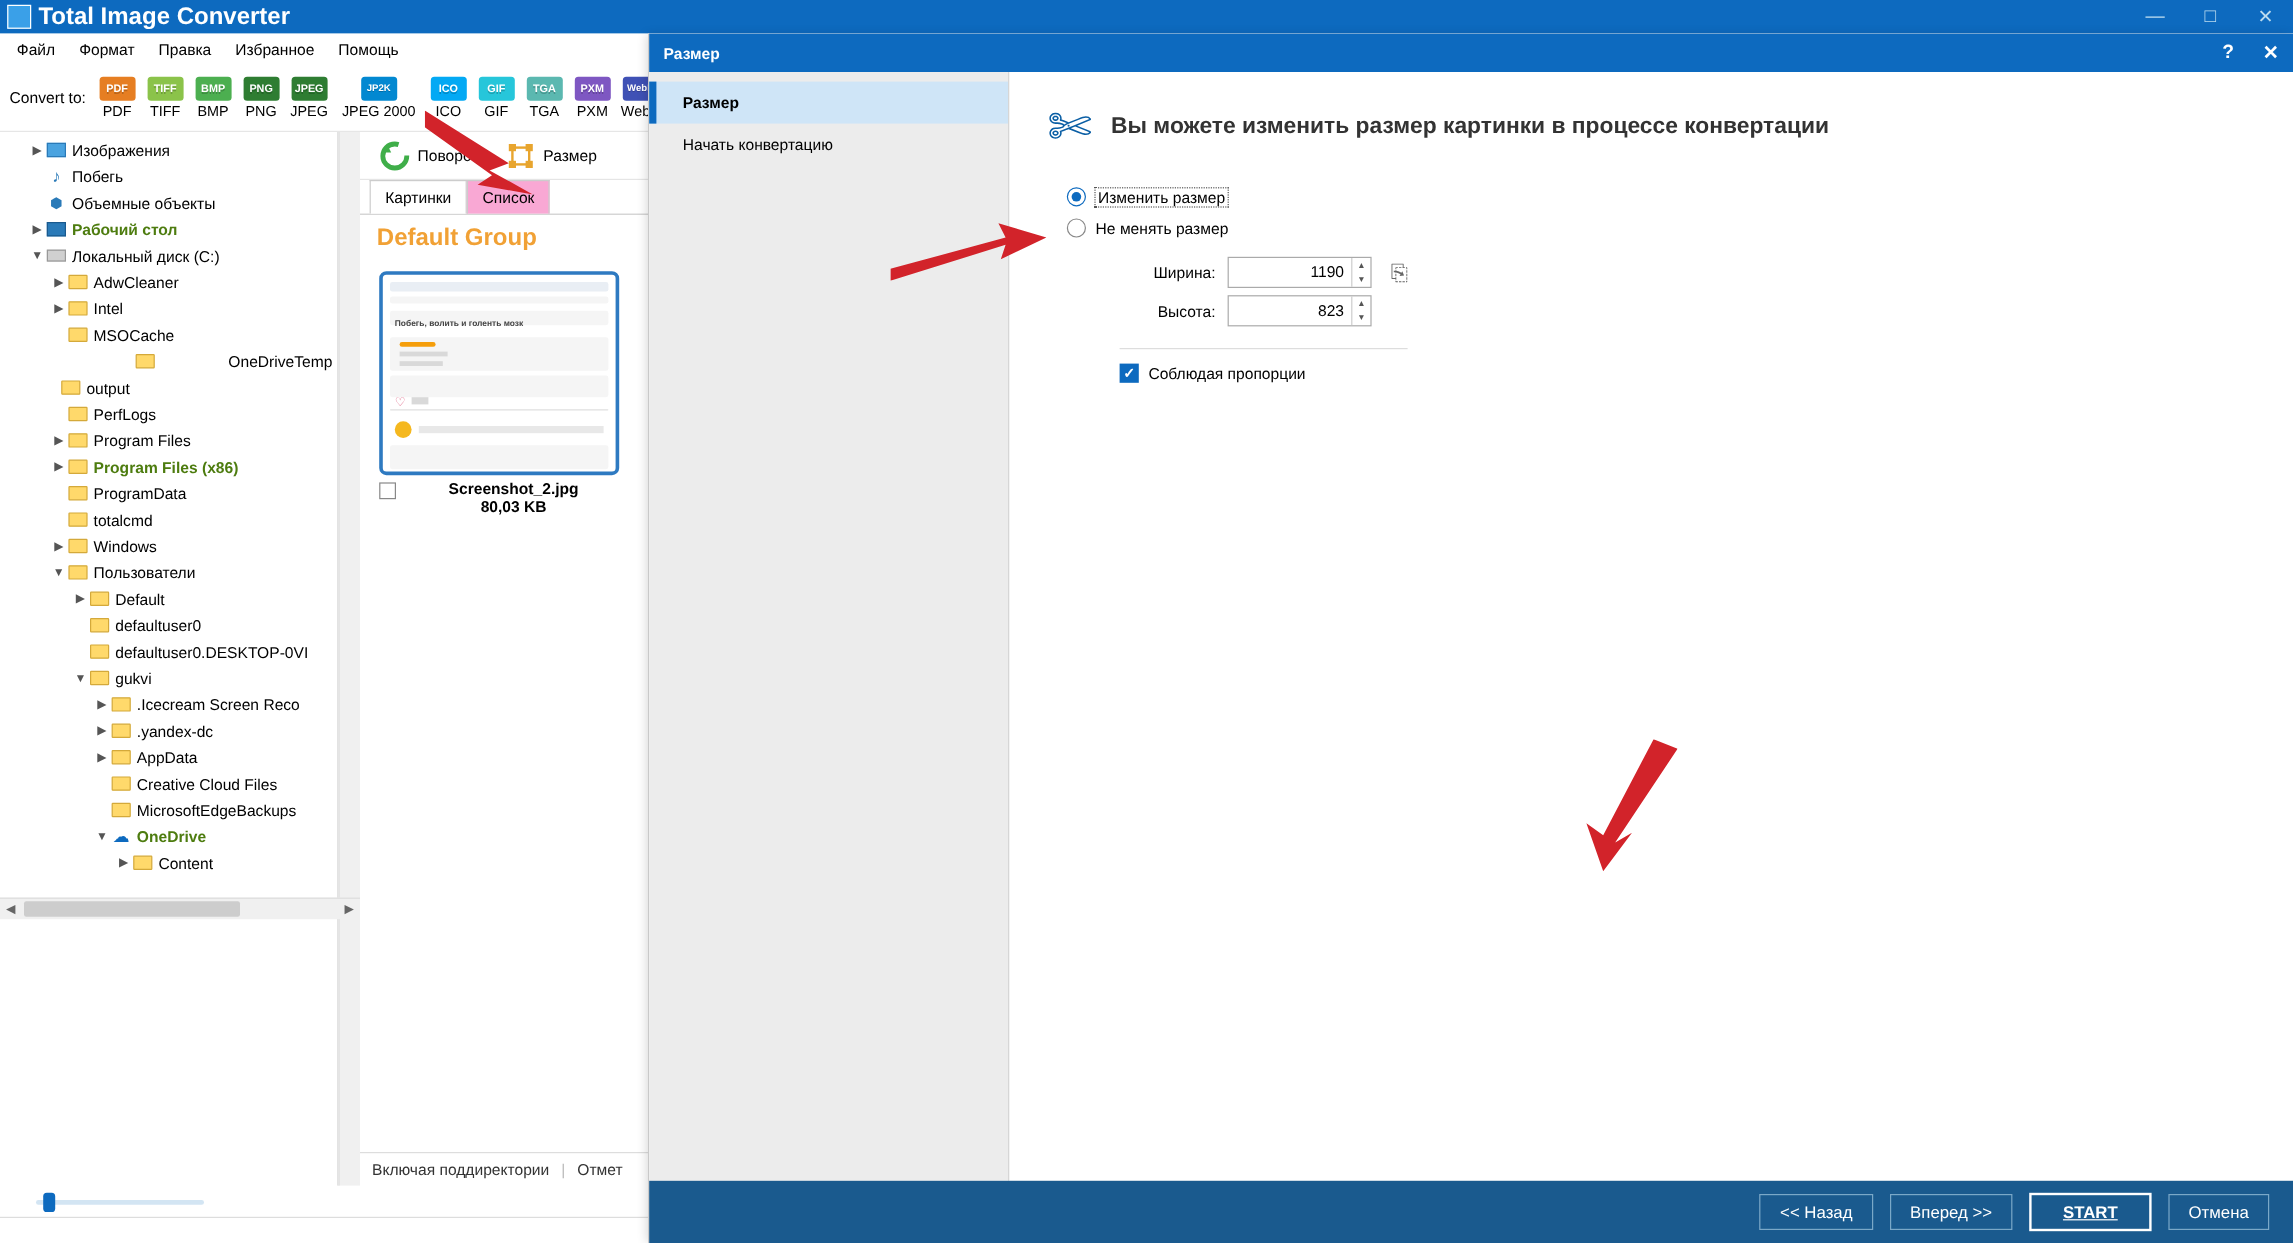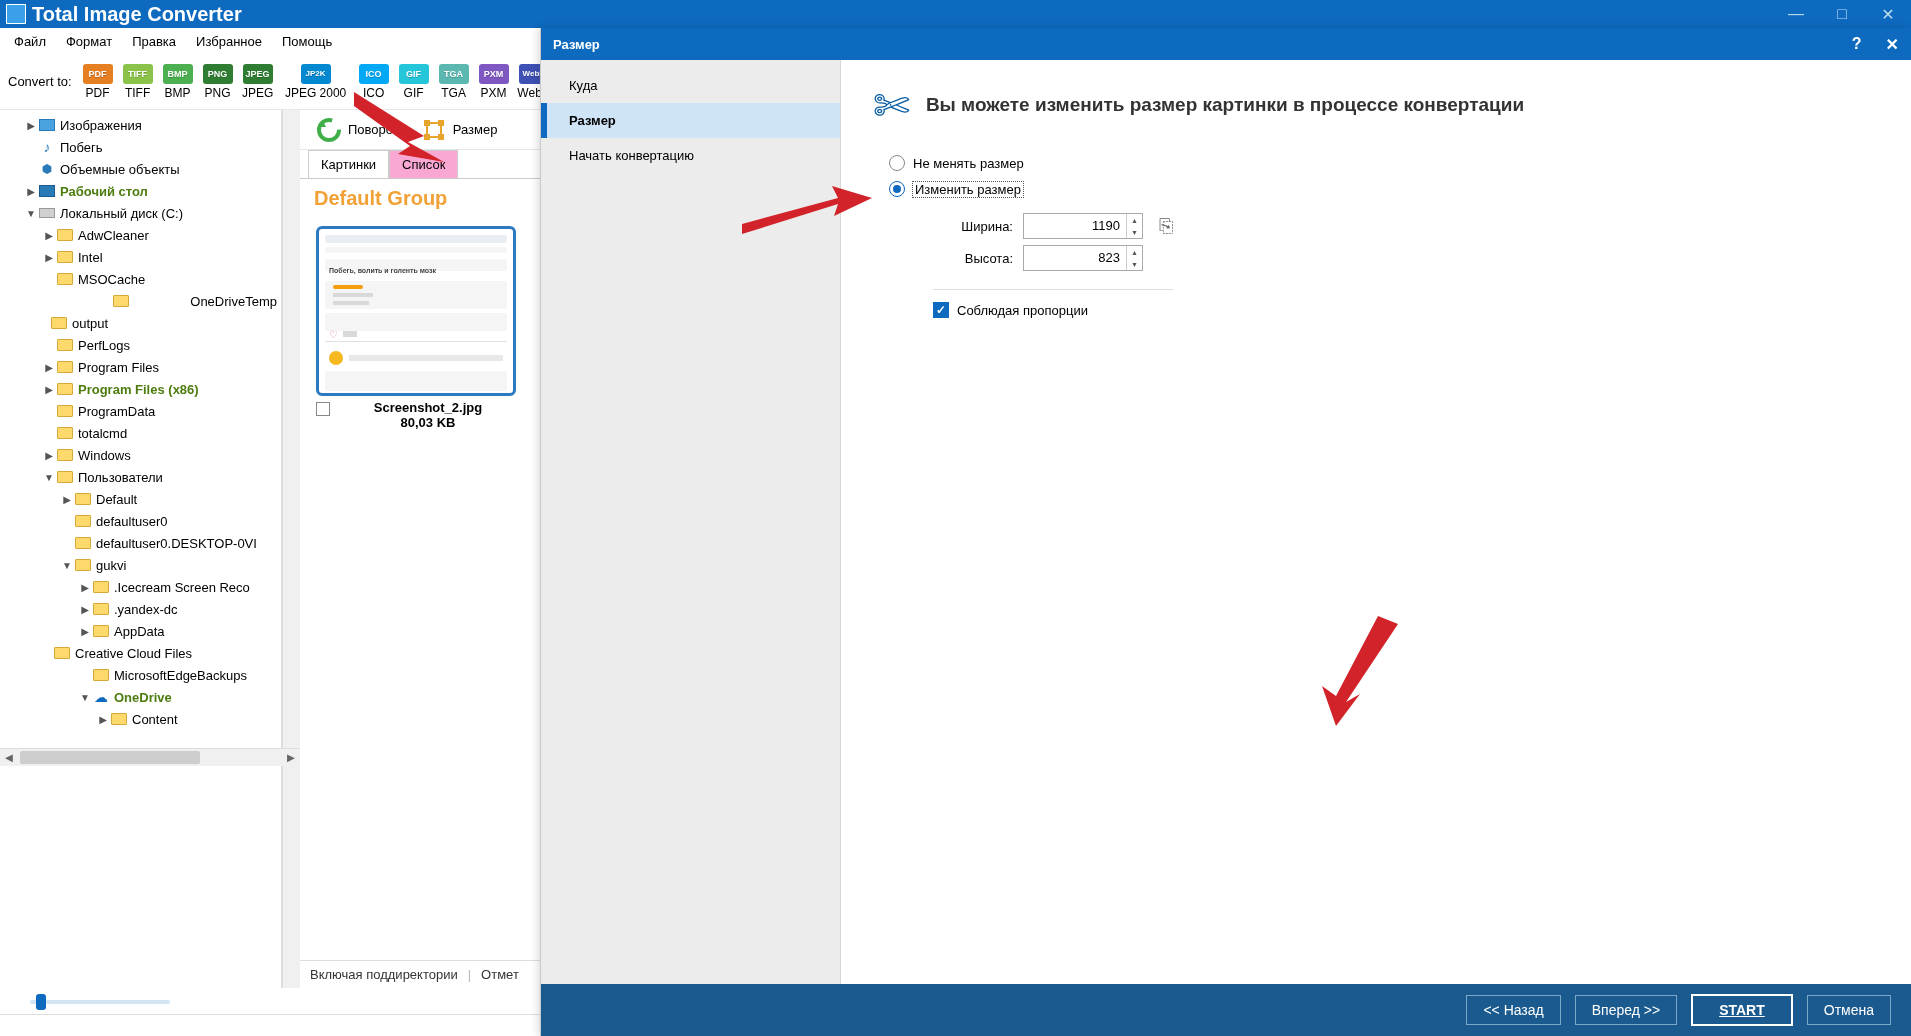--- a/index.html
+++ b/index.html
@@ -345,21 +345,21 @@
           </span>
           <span>.yandex-dc</span>
         </div>
         <div class="node" style="padding-left: 78px;">
           <span class="arrow">▶</span>
           <span class="icn">
             <span class="folder-ic"></span>
           </span>
           <span>AppData</span>
         </div>
-        <div class="node" style="padding-left: 39px;">
+        <div class="node" style="padding-left: 78px;">
           <span class="arrow hidden">▶</span>
           <span class="icn">
             <span class="folder-ic"></span>
           </span>
           <span>Creative Cloud Files</span>
         </div>
         <div class="node" style="padding-left: 78px;">
           <span class="arrow hidden">▶</span>
           <span class="icn">
             <span class="folder-ic"></span>
@@ -470,37 +470,36 @@
 
 <div class="dialog">
   <div class="dlg-title">
     <span>Размер</span>
     <span class="sp"></span>
     <span style="margin-right:24px;font-size:16px">?</span>
     <span style="font-size:16px">✕</span>
   </div>
   <div class="dlg-body">
     <div class="steps" id="steps">
-        <div class="step">Куда</div>
         <div class="step active">Размер</div>
         <div class="step">Начать конвертацию</div>
       </div>
     <div class="dlg-main">
       <div class="dlg-head">
         <span class="scissors">✄</span>
         <h2>Вы можете изменить размер картинки в процессе конвертации</h2>
       </div>
       <div class="radios">
         <div class="radio">
+          <span class="rcircle on"></span>
+          <span class="focusbox">Изменить размер</span>
+        </div>
+        <div class="radio">
           <span class="rcircle"></span>
           <span>Не менять размер</span>
-        </div>
-        <div class="radio">
-          <span class="rcircle on"></span>
-          <span class="focusbox">Изменить размер</span>
         </div>
       </div>
       <div class="fields">
         <div class="frow">
           <label>Ширина:</label>
           <div class="numinput">
             <div class="val">1190</div>
             <div class="spin">
                 <div>▲</div>
                 <div>▼</div>

